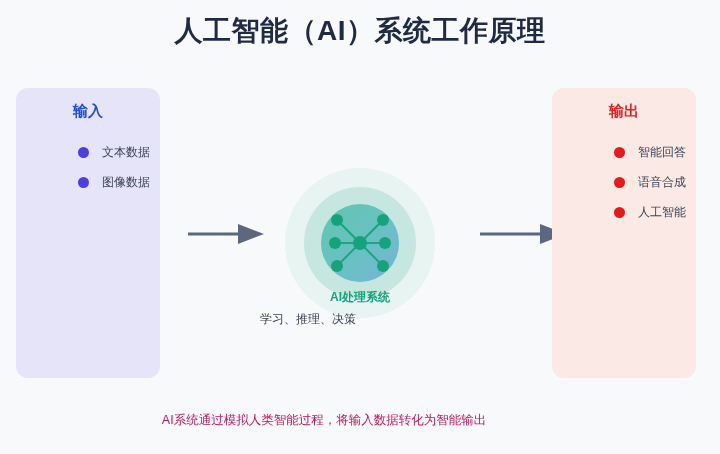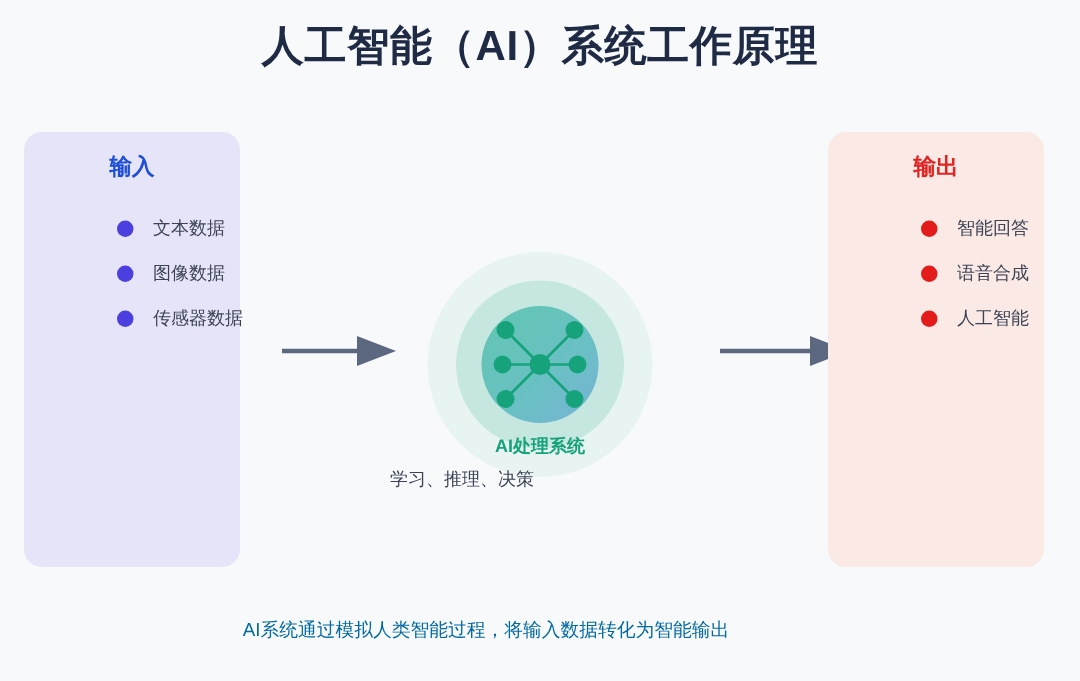--- a/index.html
+++ b/index.html
@@ -153,44 +153,40 @@
   }
 
   
   .caption {
     position: absolute;
     left: 0;
     top: 412px;
     width: 648px;
     text-align: center;
     font-size: 12.5px;
-    color: #0369a1;
+    color: #be185d;
   }
 </style>
 </head>
 <body>
 
 <div id="diagram-root">
 
   <div class="title">人工智能（AI）系统工作原理</div>
 
   <div class="panel panel-input">
     <div class="panel-heading">输入</div>
     <ul class="item-list">
       <li class="item">
         <span class="dot dot-input"></span>
         <span class="item-label">文本数据</span>
       </li>
       <li class="item">
         <span class="dot dot-input"></span>
         <span class="item-label">图像数据</span>
-      </li>
-      <li class="item">
-        <span class="dot dot-input"></span>
-        <span class="item-label">传感器数据</span>
       </li>
     </ul>
   </div>
 
   <div class="arrow arrow-left">
     <svg width="78" height="24" viewBox="0 0 78 24" xmlns="http://www.w3.org/2000/svg">
       <line x1="0" y1="12" x2="52" y2="12" stroke="#5b6880" stroke-width="3"></line>
       <polygon points="50,2 76,12 50,22" fill="#5b6880"></polygon>
     </svg>
   </div>

